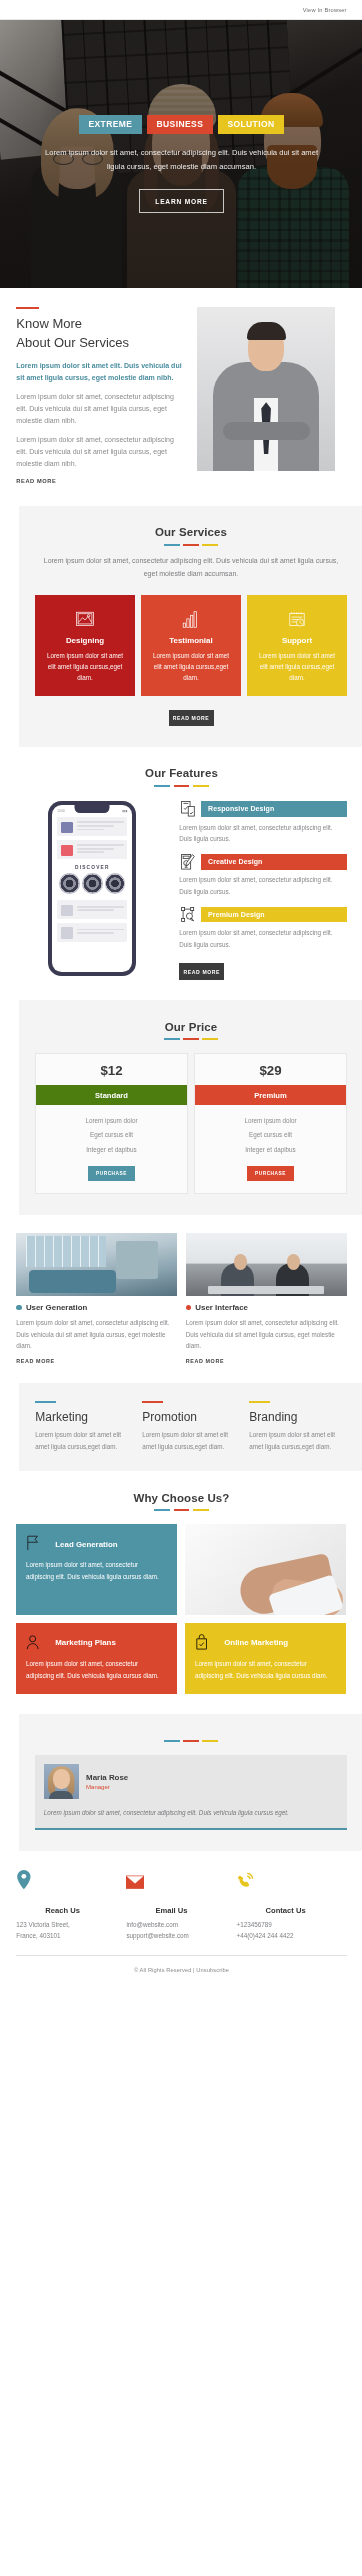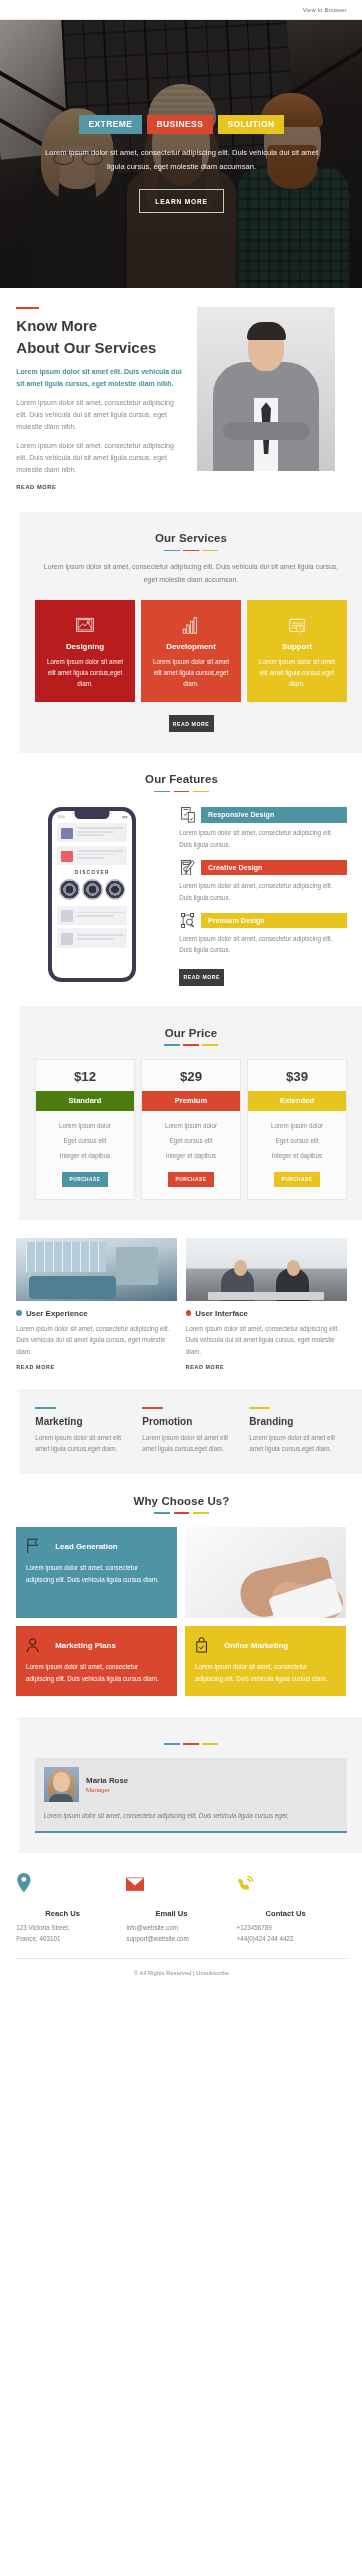--- a/index.html
+++ b/index.html
@@ -146,21 +146,21 @@
   .dashes i.y { background: #e8c41f; }
   .sec-lead {
     margin: 9.7px auto 0; width: 302px; text-align: center;
     font-size: 7px; color: #7c7d80; line-height: 1.85;
   }
 
   
   .know { display: flex; gap: 11px; padding: 19.3px 16.3px 20.5px; background: #fff; }
   .know-left { width: 170px; }
   .bar-red { width: 23px; height: 1.8px; background: #d9472f; margin-bottom: 6px; }
-  .know h2 { font-size: 15px; line-height: 1.45; color: #3b3b3b; font-weight: bold; }
+  .know h2 { font-size: 13px; line-height: 1.45; color: #3b3b3b; font-weight: normal; }
   .know .hl {
     margin-top: 7.3px; font-size: 7px; font-weight: bold; color: #4a8d9e; line-height: 1.75;
   }
   .know p { margin-top: 6.6px; font-size: 7px; color: #8a8b8d; line-height: 1.72; }
   .know .more {
     display: inline-block; margin-top: 8.5px; font-size: 5.7px; font-weight: bold;
     letter-spacing: 0.6px; color: #3f3f3f; text-decoration: none;
   }
   .know-right { width: 138px; }
   .portrait {
@@ -324,21 +324,21 @@
   .two .more {
     display: inline-block; margin-top: 7.3px; font-size: 5.4px; font-weight: bold;
     letter-spacing: 0.6px; color: #3f3f3f; text-decoration: none;
   }
 
   
   .mini3 { display: flex; gap: 9.7px; }
   .mini { flex: 1; }
   .mini .bar { width: 20.5px; height: 1.8px; margin-bottom: 6.6px; }
   .mini .bar.b { background: #4a9bb5; } .mini .bar.r { background: #d9472f; } .mini .bar.y { background: #e8c41f; }
-  .mini h4 { font-size: 10px; font-weight: bold; color: #3b3b3b; }
+  .mini h4 { font-size: 12px; font-weight: normal; color: #3b3b3b; }
   .mini p { font-size: 6.3px; color: #86878a; line-height: 1.8; margin-top: 5.4px; }
 
   
   .why-grid { display: flex; flex-wrap: wrap; gap: 7.9px; margin-top: 13.3px; }
   .why-box { width: 161px; padding: 11px 9.7px 12px; color: #fff; }
   .why-box.blue { background: #4f94a4; }
   .why-box.red { background: #d9472f; }
   .why-box.yell { background: #e8c41f; }
   .why-box .hd { display: flex; align-items: center; gap: 16px; }
   .why-box .hd h4 { font-size: 7.9px; font-weight: bold; }
@@ -488,21 +488,21 @@
       </div>
       <div class="card red">
         <div class="ico">
           <svg width="18" height="17" viewBox="0 0 30 28" fill="none" stroke="#ffffff" stroke-width="1.2">
             <rect x="2" y="20" width="4" height="7"></rect>
               <rect x="8" y="13" width="4" height="14"></rect>
             <rect x="14" y="7" width="4" height="20"></rect>
               <rect x="20" y="1" width="4" height="26"></rect>
           </svg>
         </div>
-        <h3>Development</h3>
+        <h3>Testimonial</h3>
         <p>Lorem ipsum dolor sit amet elit amet ligula cursus,eget diam.</p>
       </div>
       <div class="card yell">
         <div class="ico">
           <svg width="18" height="17" viewBox="0 0 30 28" fill="none" stroke="#ffffff" stroke-width="1.2">
             <rect x="3" y="4" width="24" height="20"></rect>
             <path d="M6 2v3M10 2v3M14 2v3M18 2v3M22 2v3M6 10h18M6 14h18M6 18h10"></path>
             <circle cx="20" cy="19" r="6" fill="#e8c41f"></circle>
               <path d="M20 15.5V19l2.5 1.6"></path>
           </svg>
@@ -656,44 +656,34 @@
       <div class="price">
         <div class="amt">$29</div>
         <div class="plan red">Premium</div>
         <ul>
           <li>Lorem ipsum dolor</li>
           <li>Eget cursus elit</li>
           <li>Integer et dapibus</li>
         </ul>
         <a class="buy red" href="#">PURCHASE</a>
       </div>
-      <div class="price">
-        <div class="amt">$39</div>
-        <div class="plan yell">Extended</div>
-        <ul>
-          <li>Lorem ipsum dolor</li>
-          <li>Eget cursus elit</li>
-          <li>Integer et dapibus</li>
-        </ul>
-        <a class="buy yell" href="#">PURCHASE</a>
-      </div>
     </div>
   </div>
 
   <div class="sec white" style="padding-top:18px;padding-bottom:18px">
     <div class="two">
       <div class="col">
         <div class="thumb office">
           <div class="win"></div>
             <div class="lamp"></div>
             <div class="sofa"></div>
         </div>
         <h4>
           <span class="dot blue"></span>
-          <span>User Experience</span>
+          <span>User Generation</span>
         </h4>
         <p>Lorem ipsum dolor sit amet, consectetur adipiscing elit. Duis vehicula dui sit amet ligula cursus, eget molestie diam.</p>
         <a class="more" href="#">READ MORE</a>
       </div>
       <div class="col">
         <div class="thumb desk">
           <div class="man a"></div>
             <div class="head2 a"></div>
           <div class="man b"></div>
             <div class="head2 b"></div>

